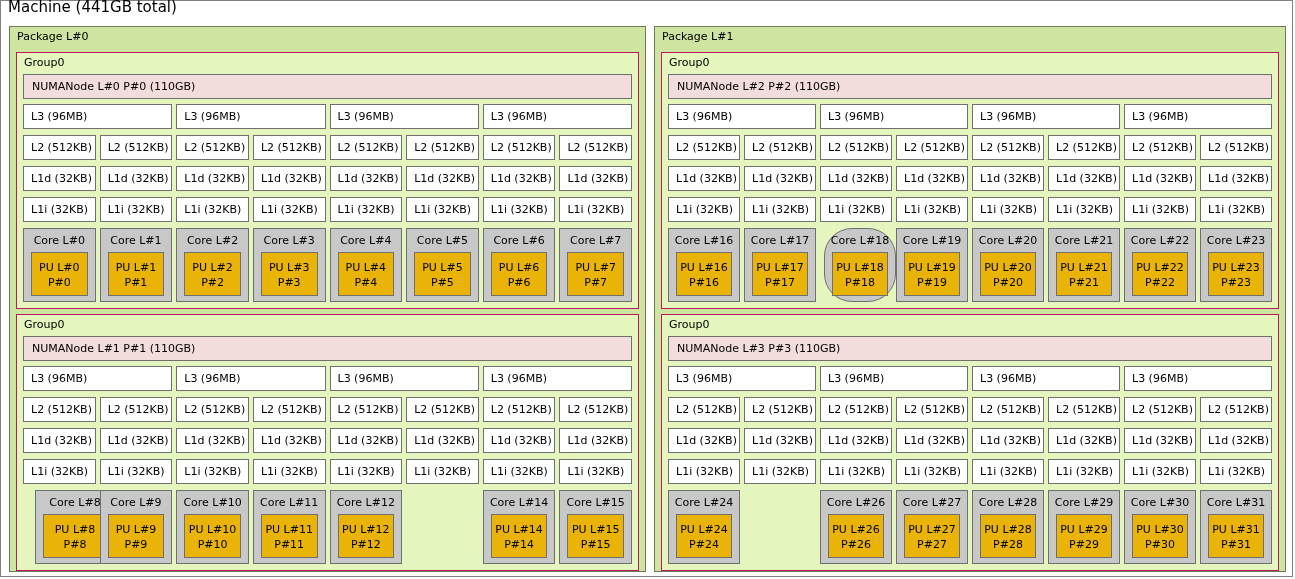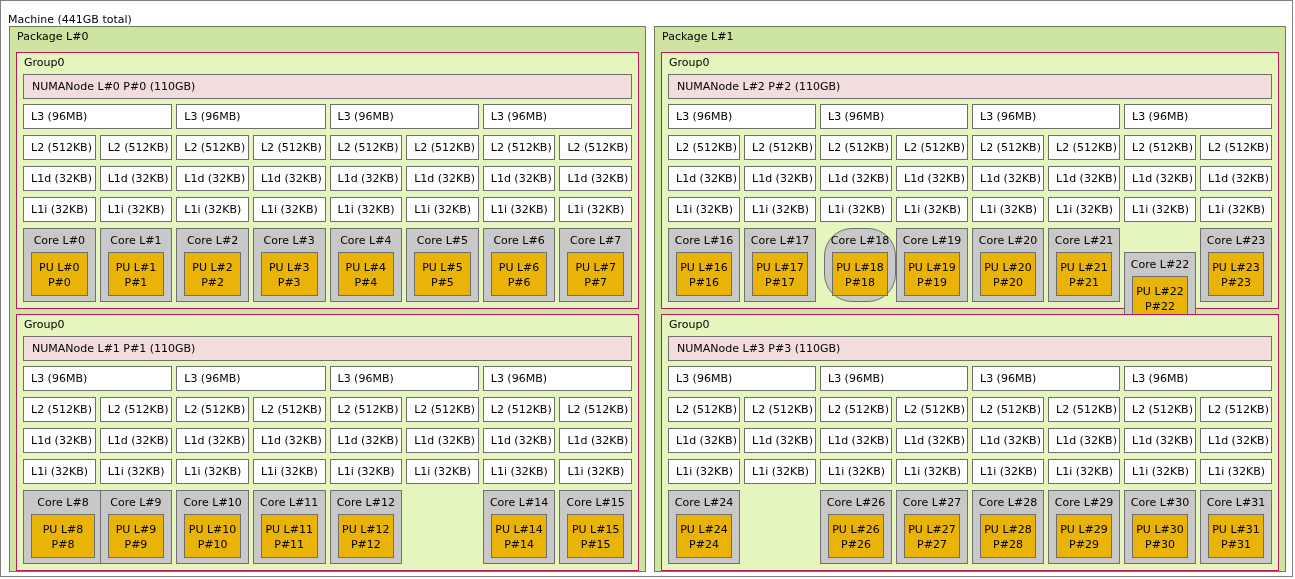--- a/index.html
+++ b/index.html
@@ -16,22 +16,22 @@
   .machine{
     position:absolute;
     left:0;top:0;
     width:1293px;height:577px;
     box-sizing:border-box;
     background:#ffffff;
     border:1px solid #808080;
   }
   .machine-label{
     position:absolute;
-    left:7px;top:13px;
-    font-size:11px;
+    left:7px;top:0;
+    font-size:15px;
     line-height:12px;
     white-space:nowrap;
   }
 
   
   .package{
     position:absolute;
     box-sizing:border-box;
     background:#cde5a0;
     border:1px solid #6e7b55;
@@ -404,21 +404,21 @@
               <span>L1i (32KB)</span>
             </div>
             <div class="cell" style="left: 459.75px; width: 72.625px;">
               <span>L1i (32KB)</span>
             </div>
             <div class="cell" style="left: 536.375px; width: 72.625px;">
               <span>L1i (32KB)</span>
             </div>
           </div>
           <div class="row r-core">
-            <div class="core" style="left: 0px; width: 80px;">
+            <div class="core" style="left: 12px; width: 80px;">
               <div class="core-label">Core L#8</div>
               <div class="pu">
                 <div class="pu-l">PU L#8</div>
                 <div class="pu-p">P#8</div>
               </div>
             </div>
             <div class="core" style="left: 76.625px; width: 72.625px;">
               <div class="core-label">Core L#9</div>
               <div class="pu">
                 <div class="pu-l">PU L#9</div>
@@ -598,21 +598,21 @@
                 <div class="pu-p">P#20</div>
               </div>
             </div>
             <div class="core" style="left: 380px; width: 72px;">
               <div class="core-label">Core L#21</div>
               <div class="pu">
                 <div class="pu-l">PU L#21</div>
                 <div class="pu-p">P#21</div>
               </div>
             </div>
-            <div class="core" style="left: 456px; width: 72px; margin-top: 24px;">
+            <div class="core" style="left: 456px; width: 72px;">
               <div class="core-label">Core L#22</div>
               <div class="pu">
                 <div class="pu-l">PU L#22</div>
                 <div class="pu-p">P#22</div>
               </div>
             </div>
             <div class="core" style="left: 532px; width: 72px;">
               <div class="core-label">Core L#23</div>
               <div class="pu">
                 <div class="pu-l">PU L#23</div>

